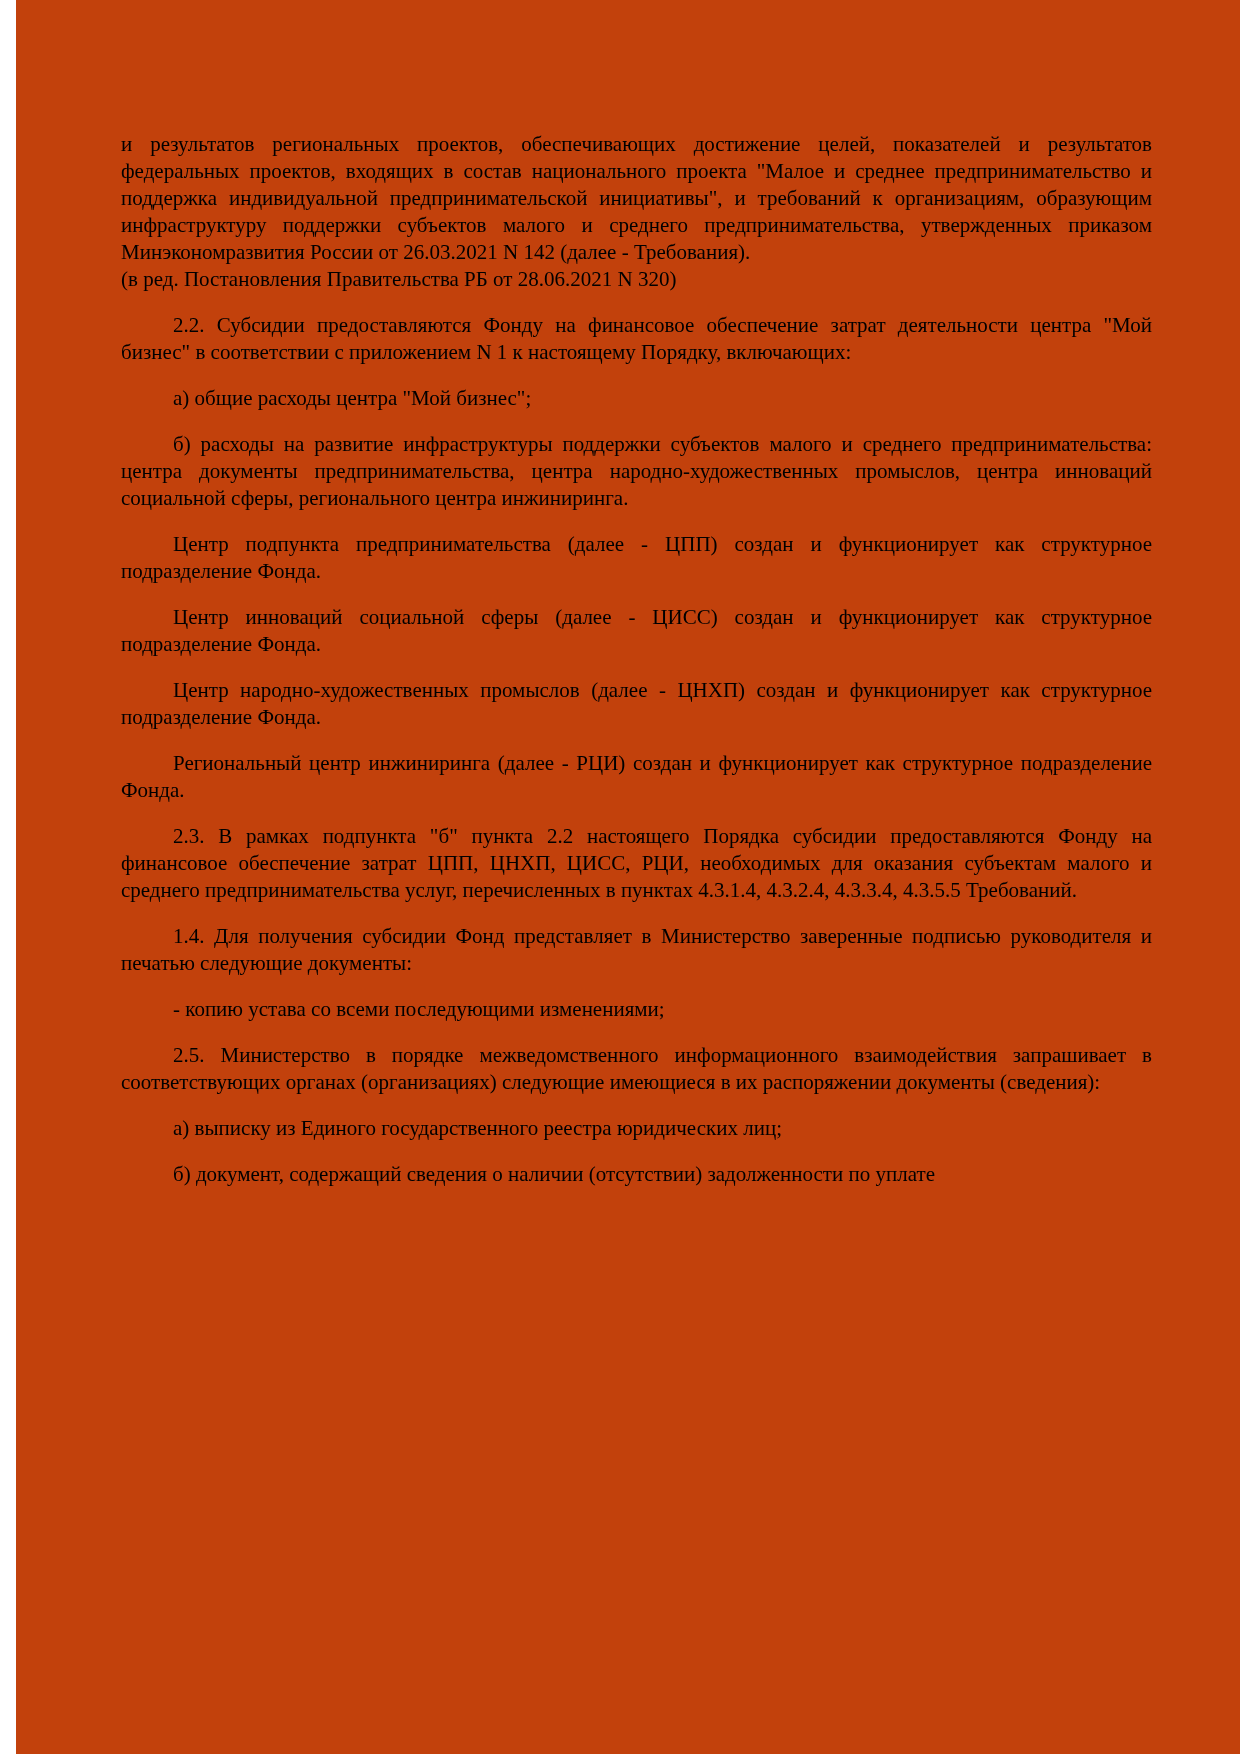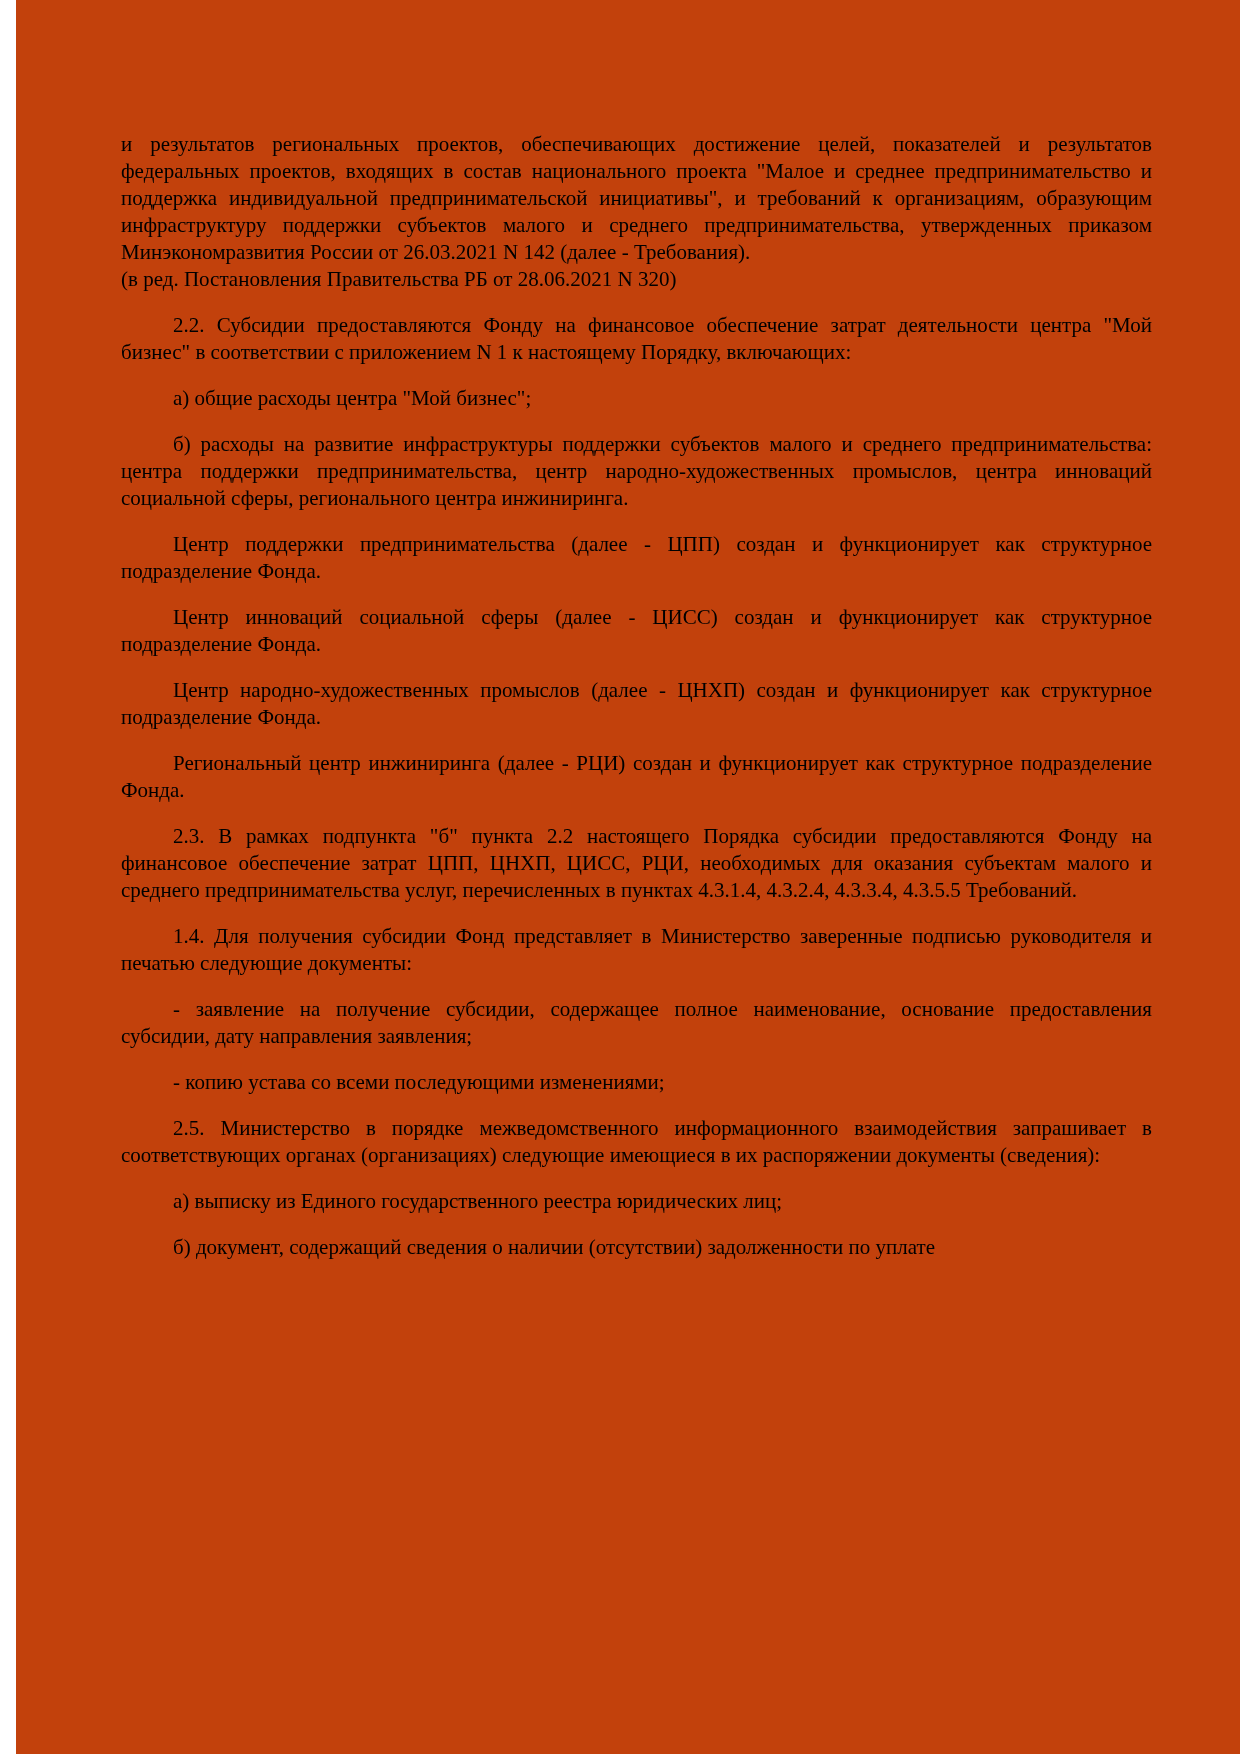--- a/index.html
+++ b/index.html
@@ -40,25 +40,24 @@
   }
 </style>
 </head>
 <body>
 
 <div class="page">
   <p class="para no-indent">и результатов региональных проектов, обеспечивающих достижение целей, показателей и результатов федеральных проектов, входящих в состав национального проекта "Малое и среднее предпринимательство и поддержка индивидуальной предпринимательской инициативы", и требований к организациям, образующим инфраструктуру поддержки субъектов малого и среднего предпринимательства, утвержденных приказом Минэкономразвития России от 26.03.2021 N 142 (далее - Требования).</p>
   <p class="para no-indent flush">(в ред. Постановления Правительства РБ от 28.06.2021 N 320)</p>
   <p class="para">2.2. Субсидии предоставляются Фонду на финансовое обеспечение затрат деятельности центра "Мой бизнес" в соответствии с приложением N 1 к настоящему Порядку, включающих:</p>
   <p class="para">а) общие расходы центра "Мой бизнес";</p>
-  <p class="para">б) расходы на развитие инфраструктуры поддержки субъектов малого и среднего предпринимательства: центра поддержки предпринимательства, центр народно-художественных промыслов, центра инноваций социальной сферы, регионального центра инжиниринга.</p>
-  <p class="para">Центр поддержки предпринимательства (далее - ЦПП) создан и функционирует как структурное подразделение Фонда.</p>
+  <p class="para">б) расходы на развитие инфраструктуры поддержки субъектов малого и среднего предпринимательства: центра документы предпринимательства, центра народно-художественных промыслов, центра инноваций социальной сферы, регионального центра инжиниринга.</p>
+  <p class="para">Центр подпункта предпринимательства (далее - ЦПП) создан и функционирует как структурное подразделение Фонда.</p>
   <p class="para">Центр инноваций социальной сферы (далее - ЦИСС) создан и функционирует как структурное подразделение Фонда.</p>
   <p class="para">Центр народно-художественных промыслов (далее - ЦНХП) создан и функционирует как структурное подразделение Фонда.</p>
   <p class="para">Региональный центр инжиниринга (далее - РЦИ) создан и функционирует как структурное подразделение Фонда.</p>
   <p class="para">2.3. В рамках подпункта "б" пункта 2.2 настоящего Порядка субсидии предоставляются Фонду на финансовое обеспечение затрат ЦПП, ЦНХП, ЦИСС, РЦИ, необходимых для оказания субъектам малого и среднего предпринимательства услуг, перечисленных в пунктах 4.3.1.4, 4.3.2.4, 4.3.3.4, 4.3.5.5 Требований.</p>
   <p class="para">1.4. Для получения субсидии Фонд представляет в Министерство заверенные подписью руководителя и печатью следующие документы:</p>
-  <p class="para">- заявление на получение субсидии, содержащее полное наименование, основание предоставления субсидии, дату направления заявления;</p>
   <p class="para">- копию устава со всеми последующими изменениями;</p>
   <p class="para">2.5. Министерство в порядке межведомственного информационного взаимодействия запрашивает в соответствующих органах (организациях) следующие имеющиеся в их распоряжении документы (сведения):</p>
   <p class="para">а) выписку из Единого государственного реестра юридических лиц;</p>
   <p class="para">б) документ, содержащий сведения о наличии (отсутствии) задолженности по уплате</p>
 </div>
 
 </body></html>

